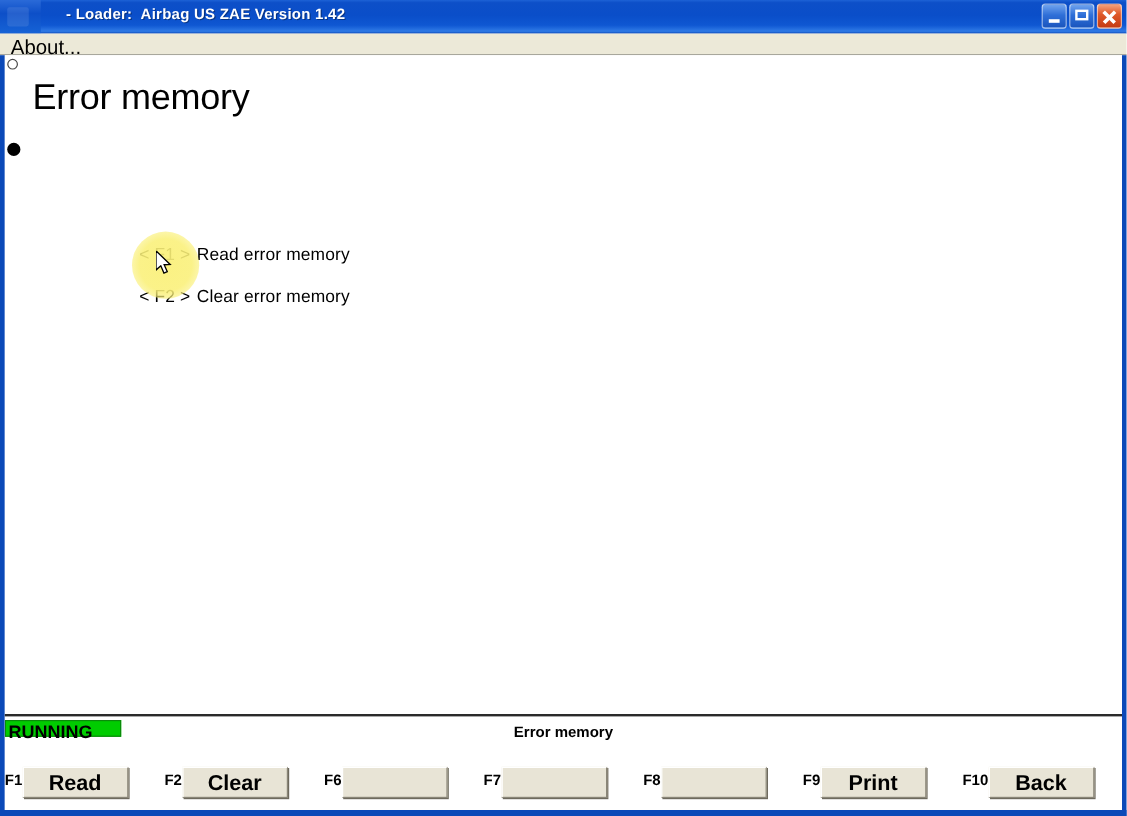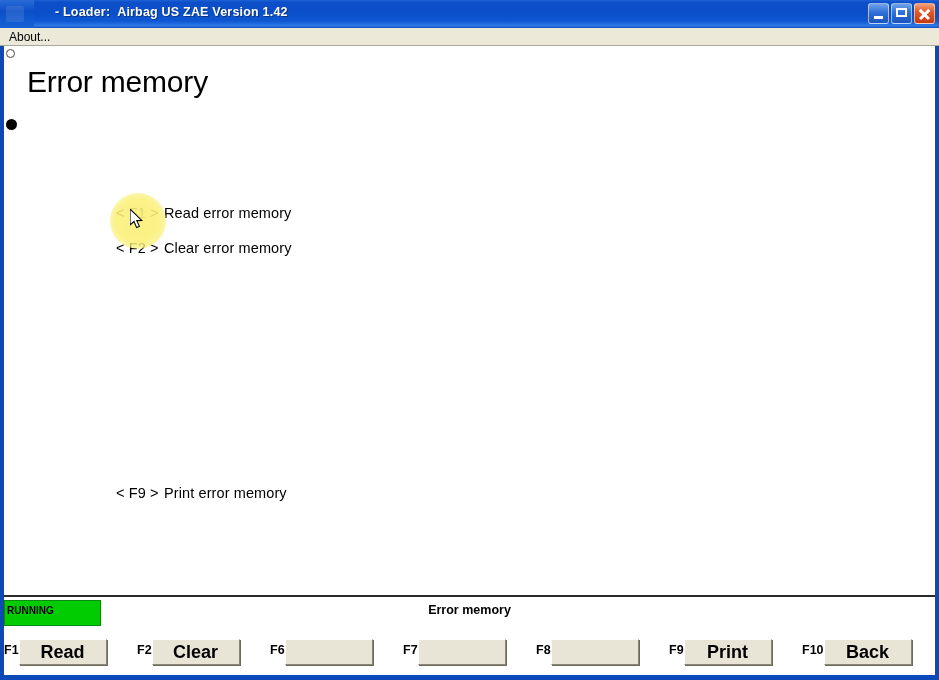--- a/index.html
+++ b/index.html
@@ -113,21 +113,21 @@
     left: 0; top: 28px;
     width: 939px;
     height: 18px;
     background: #ece9d8;
     border-bottom: 1px solid #a8a79c;
     box-sizing: border-box;
   }
   .menu-item {
     position: absolute;
     left: 6px; top: 2px;
-    font-size: 12px;
+    font-size: 17px;
     color: #000000;
     padding: 0 3px;
     white-space: pre;
   }
 
   
   .frame-left {
     position: absolute;
     left: 0; top: 46px;
     width: 4px; height: 634px;
@@ -235,25 +235,25 @@
     background: #ffffff;
     border-top: 2px solid #2a2a2a;
     box-sizing: border-box;
     overflow: hidden;
   }
   .running-badge {
     position: absolute;
     left: 0px;
     top: 3px;
     width: 97px;
-    height: 26px;
+    height: 14px;
     background: #00cc00;
     border: 1px solid #0a8a0a;
     box-sizing: border-box;
-    font-size: 10px;
+    font-size: 15px;
     font-weight: bold;
     color: #000000;
     line-height: 20px;
     padding-left: 2px;
     white-space: pre;
   }
   .status-center {
     position: absolute;
     left: 0; right: 0;
     top: 6px;
@@ -349,23 +349,20 @@
     <div class="menu-list">
 
       <div class="menu-row" style="left:79px; top:143px;">
         <span class="menu-key">&lt; F1 &gt;</span><span>Read error memory</span>
       </div>
 
       <div class="menu-row" style="left:79px; top:178px;">
         <span class="menu-key">&lt; F2 &gt;</span><span>Clear error memory</span>
       </div>
 
-      <div class="menu-row" style="left:79px; top:423px;">
-        <span class="menu-key">&lt; F9 &gt;</span><span>Print error memory</span>
-      </div>
 
 
     </div>
 
     <div class="cursor-halo"></div>
     <svg class="cursor-arrow" viewBox="0 0 14 22">
       <polygon points="0,0 0,16 4,12.5 6.6,18.6 9.4,17.4 6.8,11.6 11.8,11.4" fill="#ffffff" stroke="#000000" stroke-width="1.1" stroke-linejoin="miter"></polygon>
     </svg>
 
   </div>

